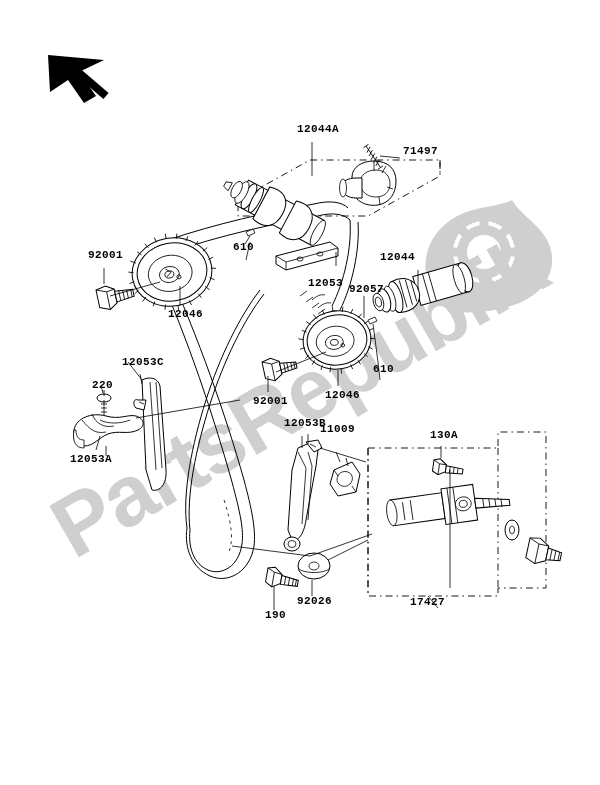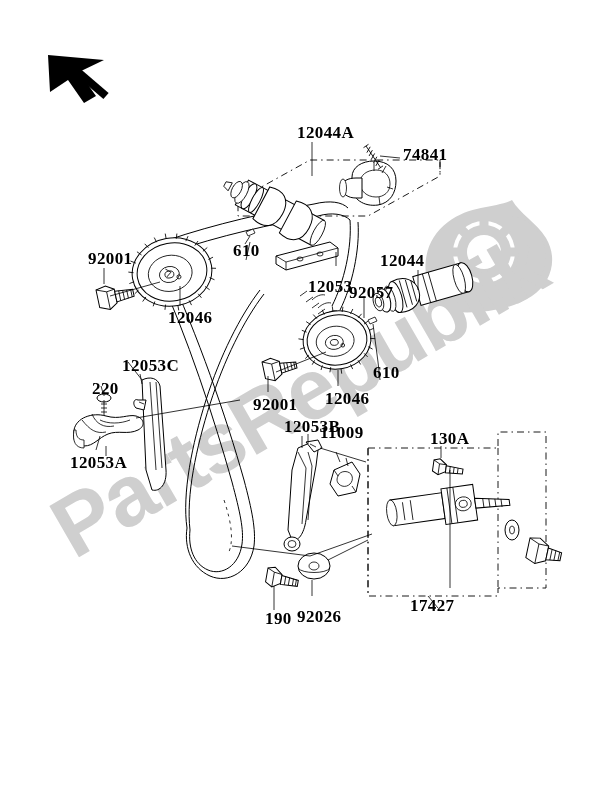--- a/index.html
+++ b/index.html
@@ -17,22 +17,22 @@
   }
   #diagram-svg {
     position: absolute;
     left: 0;
     top: 0;
     width: 600px;
     height: 785px;
   }
   .lbl {
     position: absolute;
-    font-family: Liberation Serif, serif;
-    font-size: 17px;
+    font-family: Liberation Mono, monospace;
+    font-size: 11px;
     font-weight: 700;
     color: #000000;
     letter-spacing: 0.4px;
     white-space: nowrap;
     line-height: 1;
   }
 </style>
 </head>
 <body>
 
@@ -396,33 +396,33 @@
       <path d="M380,380 L378,362"></path>
       <path d="M268,392 L268,376"></path>
       <path d="M338,386 L338,370"></path>
       <path d="M96,450 L100,436"></path>
       <path d="M308,434 L308,444"></path>
       <path d="M336,452 L340,462"></path>
     </g>
   </svg>
 
   <div class="lbl" style="left:297px; top:124px;">12044A</div>
-  <div class="lbl" style="left:403px; top:146px;">74841</div>
+  <div class="lbl" style="left:403px; top:146px;">71497</div>
   <div class="lbl" style="left:233px; top:242px;">610</div>
   <div class="lbl" style="left:308px; top:234px;margin-top:44px;">12053</div>
   <div class="lbl" style="left:88px;  top:250px;">92001</div>
   <div class="lbl" style="left:168px; top:309px;">12046</div>
   <div class="lbl" style="left:380px; top:252px;">12044</div>
   <div class="lbl" style="left:349px; top:284px;">92057</div>
   <div class="lbl" style="left:122px; top:357px;">12053C</div>
   <div class="lbl" style="left:92px;  top:380px;">220</div>
   <div class="lbl" style="left:373px; top:364px;">610</div>
   <div class="lbl" style="left:253px; top:396px;">92001</div>
   <div class="lbl" style="left:325px; top:390px;">12046</div>
   <div class="lbl" style="left:70px;  top:454px;">12053A</div>
   <div class="lbl" style="left:284px; top:418px;">12053B</div>
   <div class="lbl" style="left:320px; top:424px;">11009</div>
   <div class="lbl" style="left:430px; top:430px;">130A</div>
   <div class="lbl" style="left:265px; top:610px;">190</div>
-  <div class="lbl" style="left:297px; top:596px;margin-top:12px;">92026</div>
+  <div class="lbl" style="left:297px; top:596px;">92026</div>
   <div class="lbl" style="left:410px; top:597px;">17427</div>
 
 </div>
 
 </body></html>

